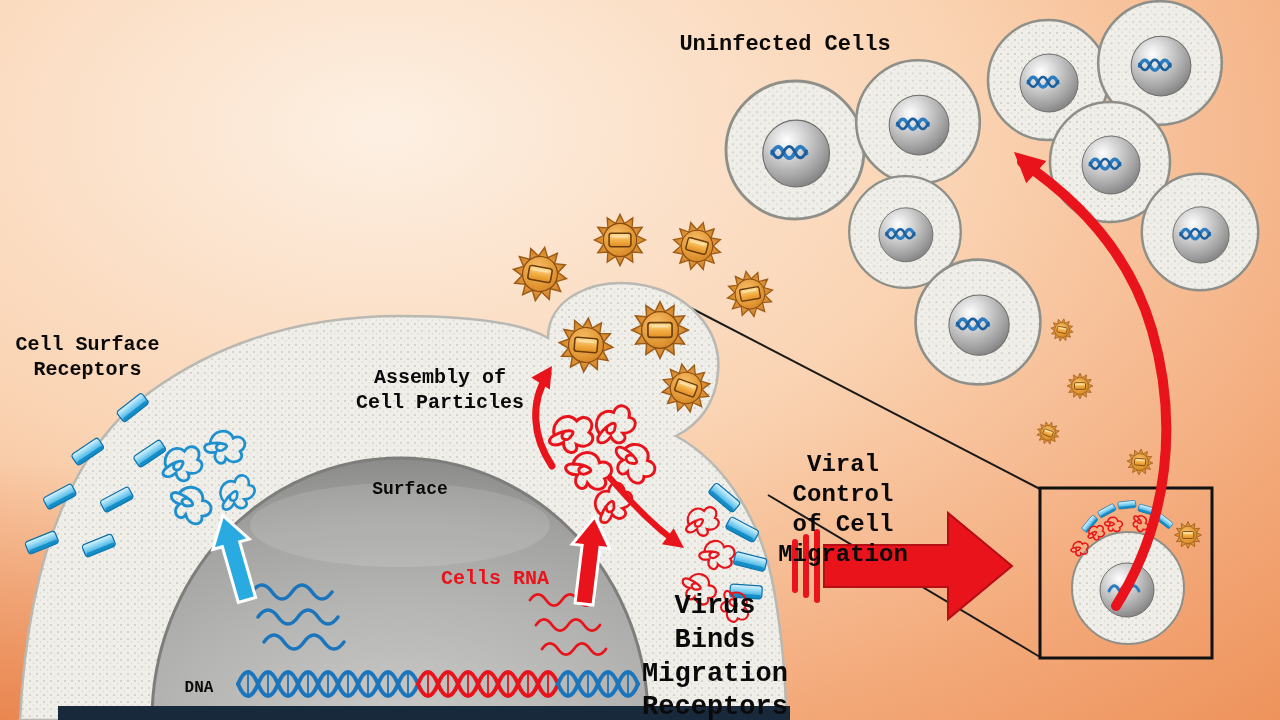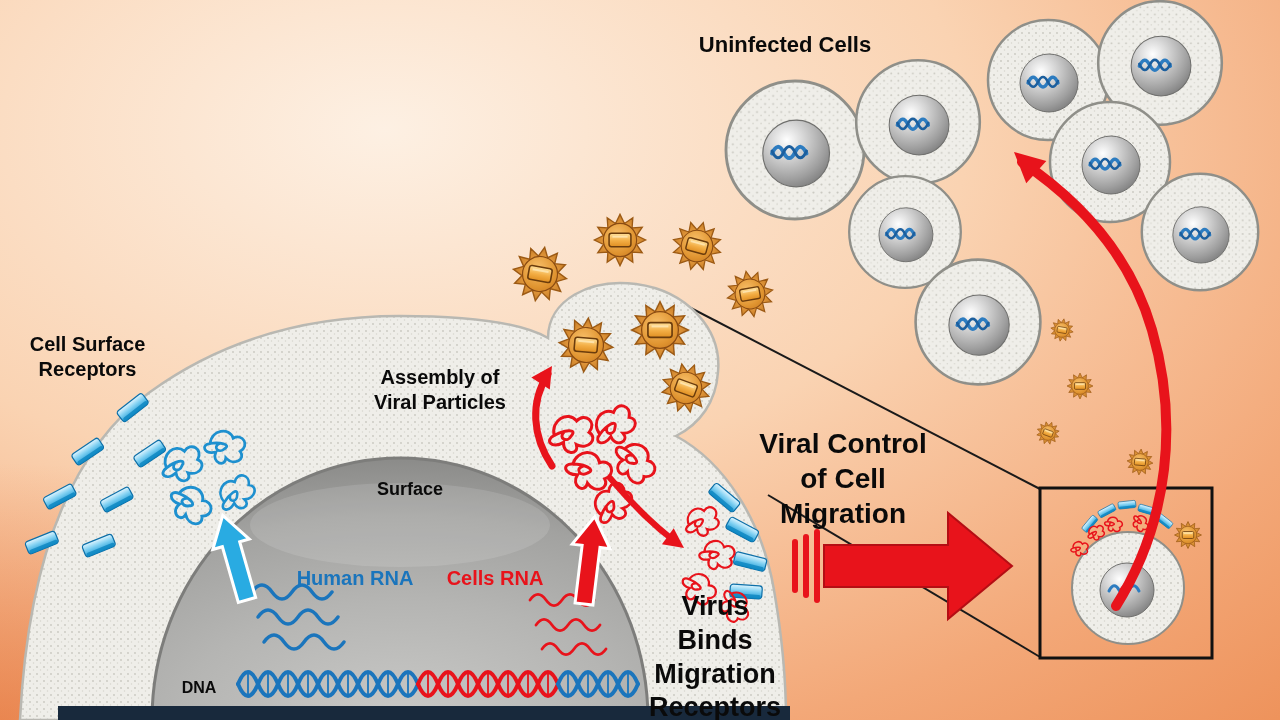--- a/index.html
+++ b/index.html
@@ -1,18 +1,18 @@
 <!DOCTYPE html>
 <html><head>
 <meta charset="utf-8">
 <style>
   html,body{margin:0;padding:0;}
   .stage{
     position:relative;width:1280px;height:720px;overflow:hidden;
-    font-family:Liberation Sans, sans-serif;
+    font-family:Liberation Mono, monospace;
     background:
       radial-gradient(55% 55% at 0% 100%, rgba(224,100,40,.50), rgba(224,100,40,0) 65%),
       radial-gradient(120% 130% at 30% 18%, #fdf0e3 0%, #fad3b2 38%, #f3a878 68%, #ea8245 100%);
   }
   .stage svg{position:absolute;left:0;top:0;}
   .lbl{
     position:absolute;font-weight:bold;color:#0a0a0a;text-align:center;
     white-space:pre-line;line-height:1.25;
   }
   .lbl-blue{color:#1b75bc;}
@@ -246,31 +246,30 @@
     <polygon points="0,0 -15,30 15,30" fill="#e8131b" transform="translate(1014,152) rotate(-48)"></polygon>
   </g>
 </svg>
 
 <div class="lbl" style="left:670px;top:31px;width:230px;font-size:22px;">Uninfected Cells</div>
 
 <div class="lbl" style="left:0px;top:332px;width:175px;font-size:20px;">Cell Surface
 Receptors</div>
 
 <div class="lbl" style="left:350px;top:365px;width:180px;font-size:20px;">Assembly of
-Viral Particles</div>
+Cell Particles</div>
 
 <div class="lbl" style="left:350px;top:478px;width:120px;font-size:18px;">Surface</div>
 
-<div class="lbl lbl-blue" style="left:280px;top:566px;width:150px;font-size:20px;">Human RNA</div>
 
 <div class="lbl lbl-red" style="left:440px;top:566px;width:110px;font-size:20px;">Cells RNA</div>
 
 <div class="lbl" style="left:172px;top:678px;width:54px;font-size:16px;">DNA</div>
 
-<div class="lbl" style="left:758px;top:426px;width:170px;font-size:28px;">Viral Control
+<div class="lbl" style="left:758px;top:450px;width:170px;font-size:24px;">Viral Control
 of Cell
 Migration</div>
 
 <div class="lbl" style="left:635px;top:590px;width:160px;font-size:27px;">Virus
 Binds
 Migration
 Receptors</div>
 
 </div>
 

